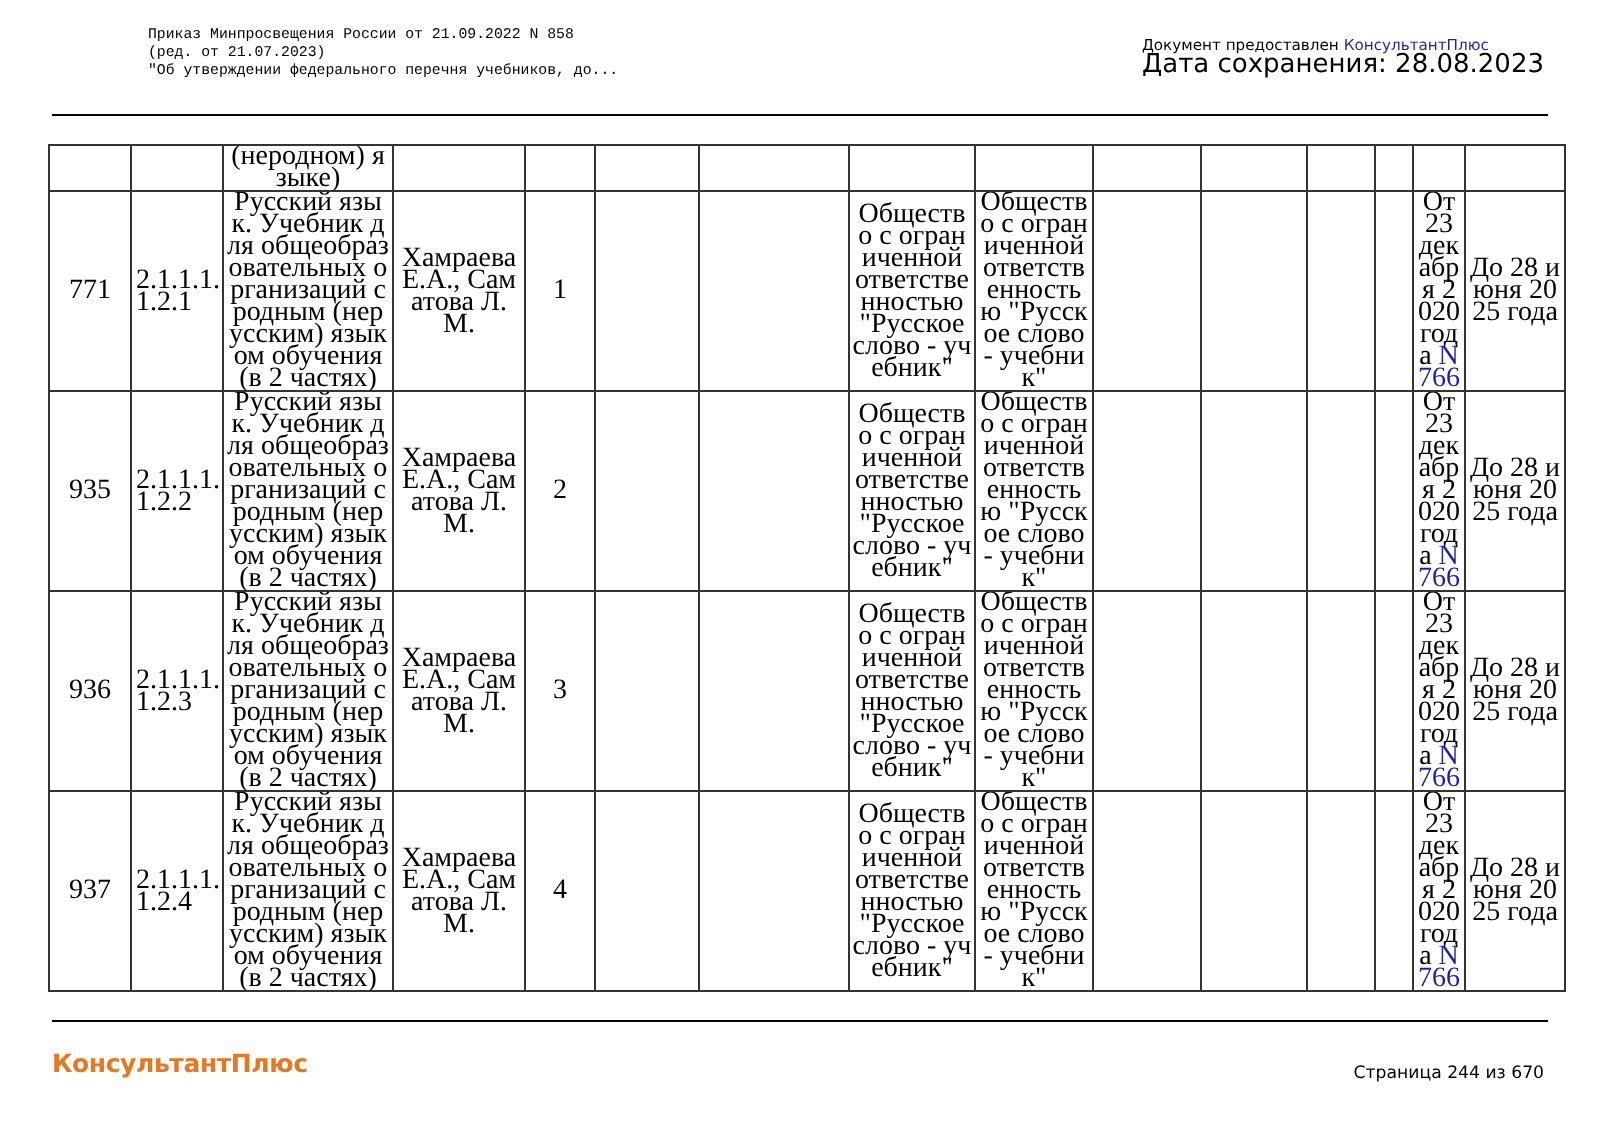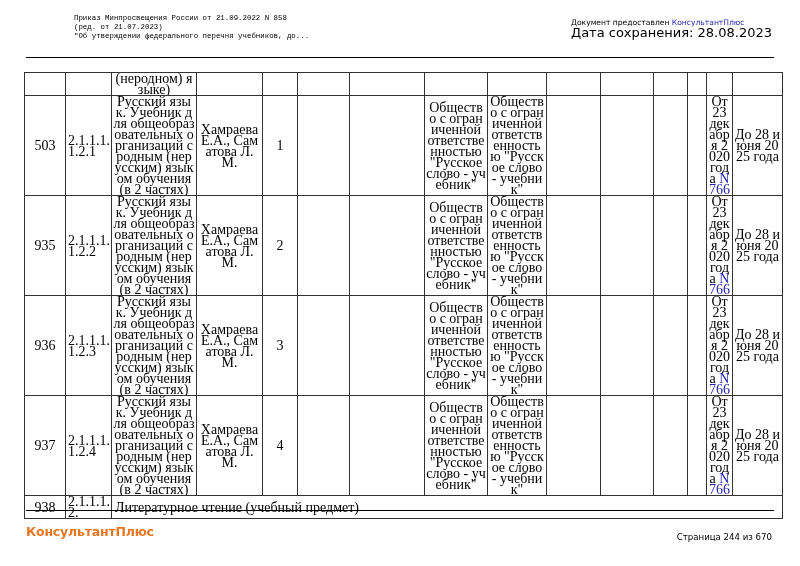--- a/index.html
+++ b/index.html
@@ -70,21 +70,21 @@
         <td></td>
         <td></td>
         <td></td>
         <td></td>
         <td></td>
         <td></td>
         <td></td>
   </tr>
 
   <tr style="height:98px">
-    <td>503</td>
+    <td>771</td>
     <td class="lbl-col">2.1.1.1.1.2.1</td>
     <td>Русский язык. Учебник для общеобразовательных организаций с родным (нерусским) языком обучения (в 2 частях)</td>
     <td>Хамраева Е.А., Саматова Л.М.</td>
     <td>1</td>
     <td></td>
         <td></td>
     <td>Общество с ограниченной ответственностью "Русское слово - учебник"</td>
     <td>Общество с ограниченной ответственностью "Русское слово - учебник"</td>
     <td></td>
         <td></td>
@@ -141,25 +141,20 @@
     <td>Общество с ограниченной ответственностью "Русское слово - учебник"</td>
     <td>Общество с ограниченной ответственностью "Русское слово - учебник"</td>
     <td></td>
         <td></td>
         <td></td>
         <td></td>
     <td><span>От 23 декабря 2020 года</span> <span class="link">N 766</span></td>
     <td>До 28 июня 2025 года</td>
   </tr>
 
-  <tr style="height:20px">
-    <td>938</td>
-    <td class="lbl-col">2.1.1.1.2.</td>
-    <td colspan="13" class="left">Литературное чтение (учебный предмет)</td>
-  </tr>
 </tbody>
   </table>
 
 <div class="ftr-line"></div>
 <div class="ftr-brand">КонсультантПлюс</div>
 <div class="ftr-tag">надежная правовая поддержка</div>
 <div class="ftr-url">www.consultant.ru</div>
 <div class="ftr-page">Страница 244 из 670</div>
 
 </body></html>

